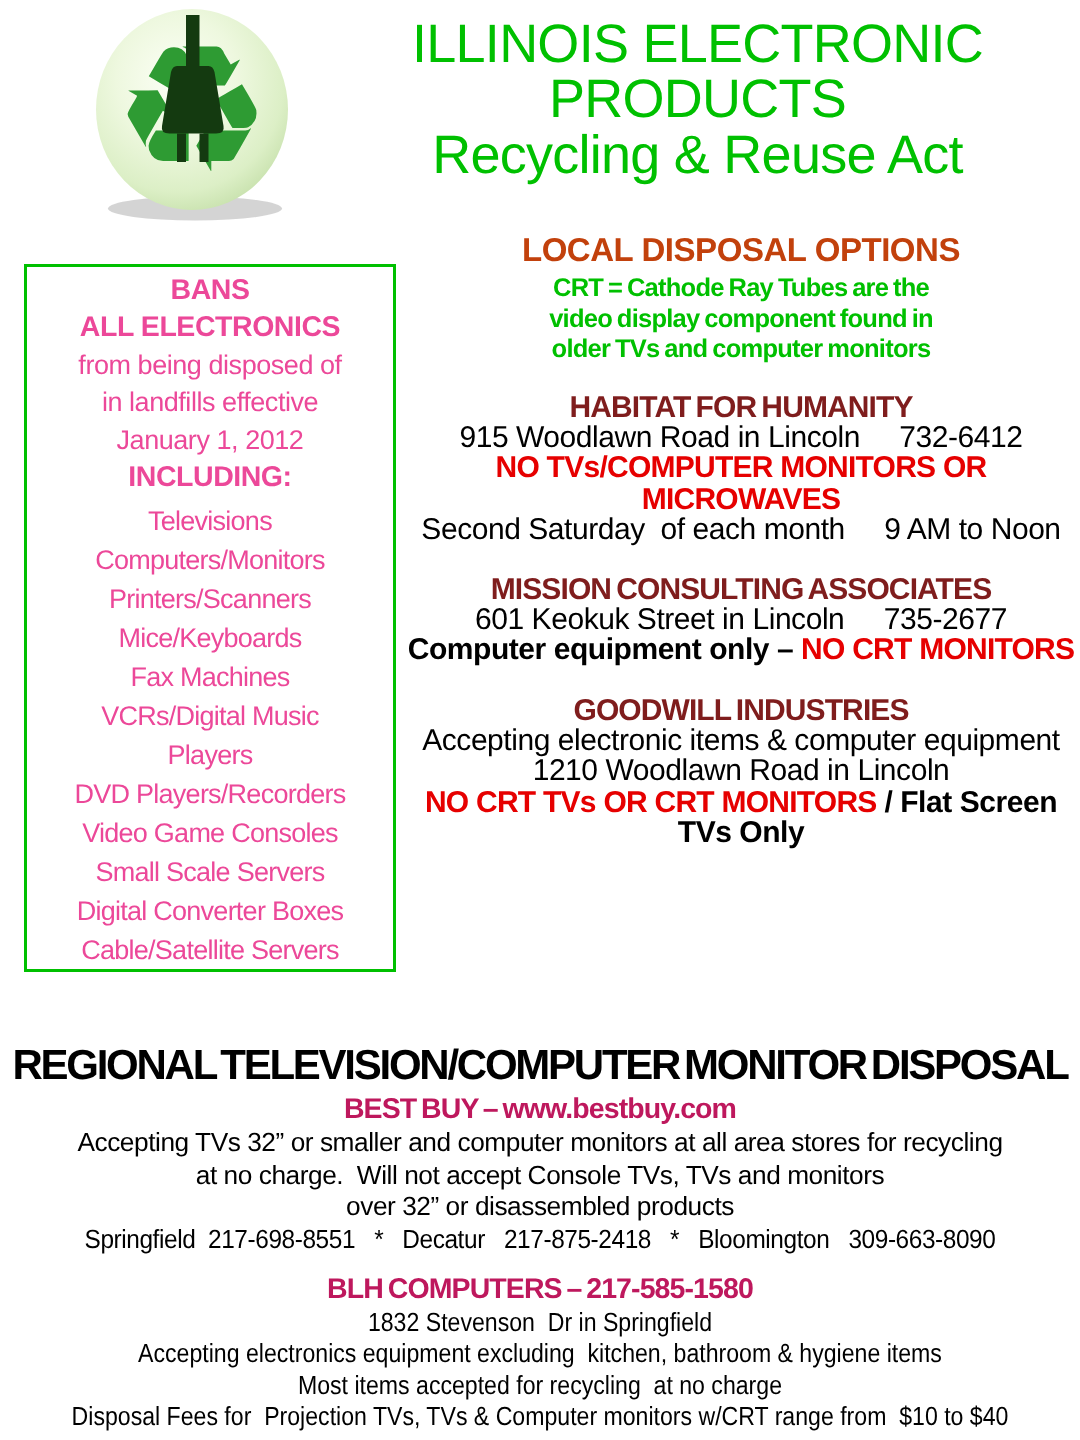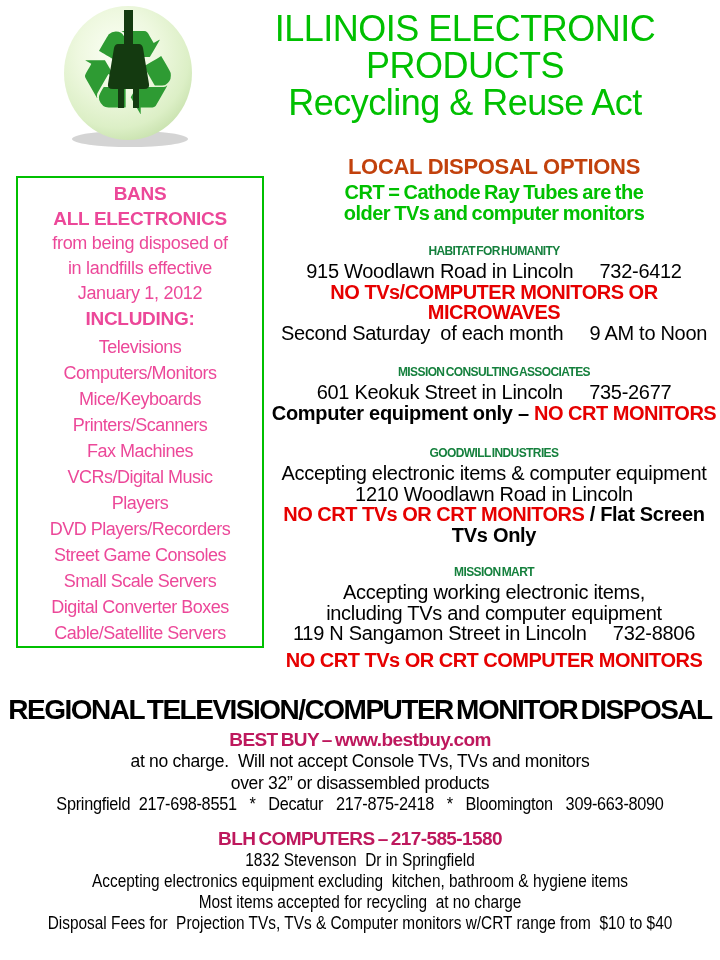--- a/index.html
+++ b/index.html
@@ -12,28 +12,28 @@
   
   .bans-box{position:absolute;left:16px;top:176px;width:248px;height:472px;box-sizing:border-box;
             border:2px solid #00c000;color:#ec4899;text-align:center;padding-top:3px;}
   .bans-head{font-size:19px;font-weight:bold;line-height:25px;letter-spacing:-0.3px;}
   .bans-line{font-size:18px;line-height:25px;letter-spacing:-0.3px;}
   .bans-item{font-size:18px;line-height:26px;letter-spacing:-0.5px;}
   .bans-items{margin-top:3px;}
   
   .right-col{position:absolute;left:268px;top:154px;width:452px;text-align:center;}
   .h-local{font-size:22px;font-weight:bold;letter-spacing:-0.3px;line-height:26px;color:#c2410c;}
-  .crt-line{color:#00c000;font-weight:bold;font-size:20px;line-height:20.5px;
+  .crt-line{color:#00c000;font-weight:bold;font-size:17px;line-height:20.5px;
             letter-spacing:-0.5px;word-spacing:-1px;}
   .crt-block{margin-top:2px;}
   .org{margin-top:19px;}
   .org.habitat{margin-top:18px;}
   .org.goodwill{margin-top:20px;}
   .org.mission{margin-top:17px;}
-  .org-name{color:#15803d;font-weight:bold;font-size:12px;line-height:20px;
+  .org-name{color:#7f1d1d;font-weight:bold;font-size:20px;line-height:20px;
             letter-spacing:-0.6px;word-spacing:-1.5px;}
   .line{font-size:20px;line-height:20.5px;letter-spacing:-0.3px;white-space:pre-wrap;}
   .warn{color:#e60000;font-weight:bold;letter-spacing:-0.5px;}
   .b{font-weight:bold;}
   .warn-gap{margin-top:6px;}
   
   .footer{position:absolute;left:0;top:692px;width:720px;text-align:center;padding-top:4px;}
   .h-regional{font-size:28px;font-weight:bold;line-height:28px;letter-spacing:-1.5px;word-spacing:-3px;}
   .f-orgname{color:#be185d;font-weight:bold;font-size:19px;line-height:22px;
              letter-spacing:-0.6px;word-spacing:-1.5px;margin-top:5px;text-align:center;}
@@ -79,37 +79,38 @@
   <div class="bans-box">
     <div class="bans-head">BANS</div>
     <div class="bans-head">ALL ELECTRONICS</div>
     <div class="bans-line">from being disposed of</div>
     <div class="bans-line">in landfills effective</div>
     <div class="bans-line">January 1, 2012</div>
     <div class="bans-head">INCLUDING:</div>
     <div class="bans-items">
       <div class="bans-item">Televisions</div>
       <div class="bans-item">Computers/Monitors</div>
+      <div class="bans-item">Printers/Scanners</div>
       <div class="bans-item">Mice/Keyboards</div>
-      <div class="bans-item">Printers/Scanners</div>
       <div class="bans-item">Fax Machines</div>
       <div class="bans-item">VCRs/Digital Music</div>
       <div class="bans-item">Players</div>
       <div class="bans-item">DVD Players/Recorders</div>
-      <div class="bans-item">Street Game Consoles</div>
+      <div class="bans-item">Video Game Consoles</div>
       <div class="bans-item">Small Scale Servers</div>
       <div class="bans-item">Digital Converter Boxes</div>
       <div class="bans-item">Cable/Satellite Servers</div>
     </div>
   </div>
 
   <div class="right-col">
     <div class="h-local">LOCAL DISPOSAL OPTIONS</div>
     <div class="crt-block">
       <div class="crt-line">CRT = Cathode Ray Tubes are the</div>
+      <div class="crt-line">video display component found in</div>
       <div class="crt-line">older TVs and computer monitors</div>
     </div>
 
     <div class="org habitat">
       <div class="org-name">HABITAT FOR HUMANITY</div>
       <div class="line">915 Woodlawn Road in Lincoln     732-6412</div>
       <div class="line warn">NO TVs/COMPUTER MONITORS OR MICROWAVES</div>
       <div class="line">Second Saturday  of each month     9 AM to Noon</div>
     </div>
 
@@ -119,33 +120,27 @@
       <div class="line"><span class="b">Computer equipment only – </span><span class="warn">NO CRT MONITORS</span></div>
     </div>
 
     <div class="org goodwill">
       <div class="org-name">GOODWILL INDUSTRIES</div>
       <div class="line">Accepting electronic items &amp; computer equipment</div>
       <div class="line">1210 Woodlawn Road in Lincoln</div>
       <div class="line"><span class="warn">NO CRT TVs OR CRT MONITORS</span><span class="b"> / Flat Screen TVs Only</span></div>
     </div>
 
-    <div class="org mission">
-      <div class="org-name">MISSION MART</div>
-      <div class="line">Accepting working electronic items,</div>
-      <div class="line">including TVs and computer equipment</div>
-      <div class="line">119 N Sangamon Street in Lincoln     732-8806</div>
-      <div class="line warn warn-gap">NO CRT TVs OR CRT COMPUTER MONITORS</div>
-    </div>
   </div>
 
   <div class="footer">
     <div class="h-regional">REGIONAL TELEVISION/COMPUTER MONITOR DISPOSAL</div>
 
     <div class="f-orgname">BEST BUY – www.bestbuy.com</div>
+    <div class="f-line">Accepting TVs 32” or smaller and computer monitors at all area stores for recycling</div>
     <div class="f-line">at no charge.  Will not accept Console TVs, TVs and monitors</div>
     <div class="f-line">over 32” or disassembled products</div>
     <div class="f-line cond">Springfield  217-698-8551   *   Decatur   217-875-2418   *   Bloomington   309-663-8090</div>
 
     <div class="f-orgname blh-name">BLH COMPUTERS – 217-585-1580</div>
     <div class="blh-line">1832 Stevenson  Dr in Springfield</div>
     <div class="blh-line">Accepting electronics equipment excluding  kitchen, bathroom &amp; hygiene items</div>
     <div class="blh-line">Most items accepted for recycling  at no charge</div>
     <div class="blh-line">Disposal Fees for  Projection TVs, TVs &amp; Computer monitors w/CRT range from  $10 to $40</div>
   </div>

